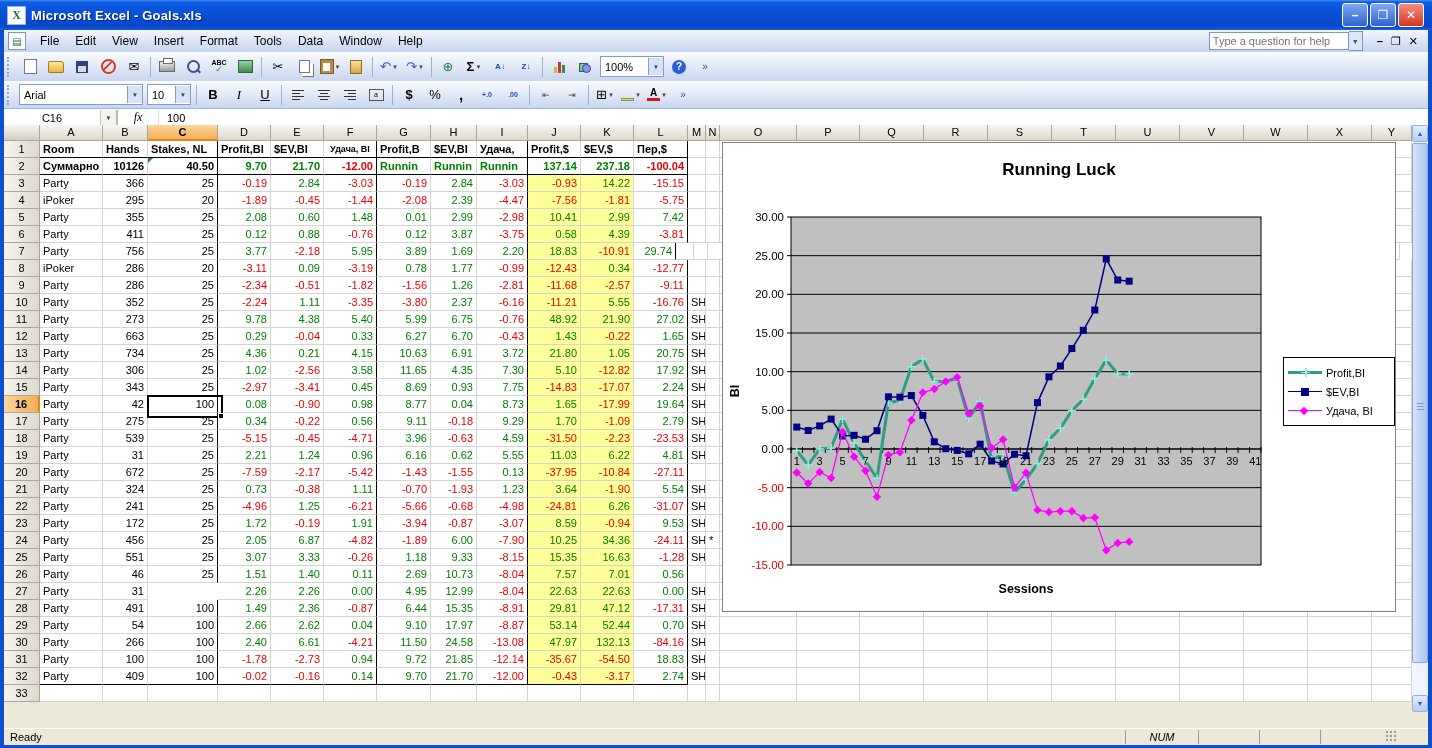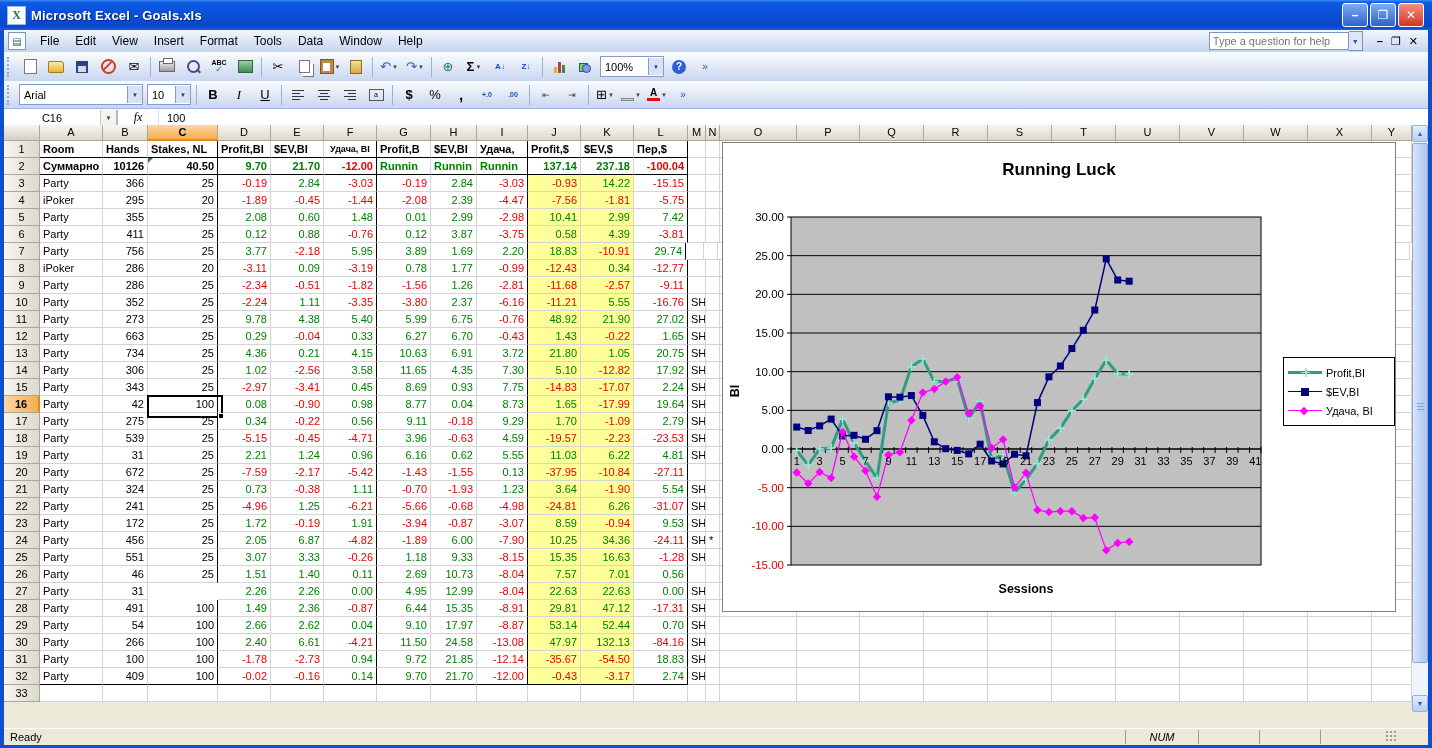--- a/index.html
+++ b/index.html
@@ -598,21 +598,21 @@
           <div class="cell num" style="width: 45px;">756</div>
           <div class="cell bR num" style="width: 70px;">25</div>
           <div class="cell num pos" style="width: 53px;">3.77</div>
           <div class="cell num neg" style="width: 53px;">-2.18</div>
           <div class="cell bR num pos" style="width: 53px;">5.95</div>
           <div class="cell num pos" style="width: 54px;">3.89</div>
           <div class="cell num pos" style="width: 46px;">1.69</div>
           <div class="cell bR num pos" style="width: 51px;">2.20</div>
           <div class="cell yellow num pos" style="width: 53px;">18.83</div>
           <div class="cell yellow num neg" style="width: 53px;">-10.91</div>
-          <div class="cell bR num pos" style="width: 52px;">29.74</div>
+          <div class="cell bR num pos" style="width: 42px;">29.74</div>
           <div class="cell left" style="width: 18px;"></div>
           <div class="cell left" style="width: 14px;"></div>
           <div class="cell left" style="width: 77px;"></div>
           <div class="cell left" style="width: 63px;"></div>
           <div class="cell left" style="width: 64px;"></div>
           <div class="cell left" style="width: 64px;"></div>
           <div class="cell left" style="width: 64px;"></div>
           <div class="cell left" style="width: 64px;"></div>
           <div class="cell left" style="width: 64px;"></div>
           <div class="cell left" style="width: 64px;"></div>
@@ -904,21 +904,21 @@
           <div class="gut">18</div>
           <div class="cell left" style="width: 63px;">Party</div>
           <div class="cell num" style="width: 45px;">539</div>
           <div class="cell bR num" style="width: 70px;">25</div>
           <div class="cell num neg" style="width: 53px;">-5.15</div>
           <div class="cell num neg" style="width: 53px;">-0.45</div>
           <div class="cell bR num neg" style="width: 53px;">-4.71</div>
           <div class="cell num pos" style="width: 54px;">3.96</div>
           <div class="cell num neg" style="width: 46px;">-0.63</div>
           <div class="cell bR num pos" style="width: 51px;">4.59</div>
-          <div class="cell yellow num neg" style="width: 53px;">-19.57</div>
+          <div class="cell yellow num neg" style="width: 53px;">-31.50</div>
           <div class="cell yellow num neg" style="width: 53px;">-2.23</div>
           <div class="cell bR num neg" style="width: 54px;">-23.53</div>
           <div class="cell left" style="width: 18px;">SH</div>
           <div class="cell left" style="width: 14px;"></div>
           <div class="cell left" style="width: 77px;"></div>
           <div class="cell left" style="width: 63px;"></div>
           <div class="cell left" style="width: 64px;"></div>
           <div class="cell left" style="width: 64px;"></div>
           <div class="cell left" style="width: 64px;"></div>
           <div class="cell left" style="width: 64px;"></div>

